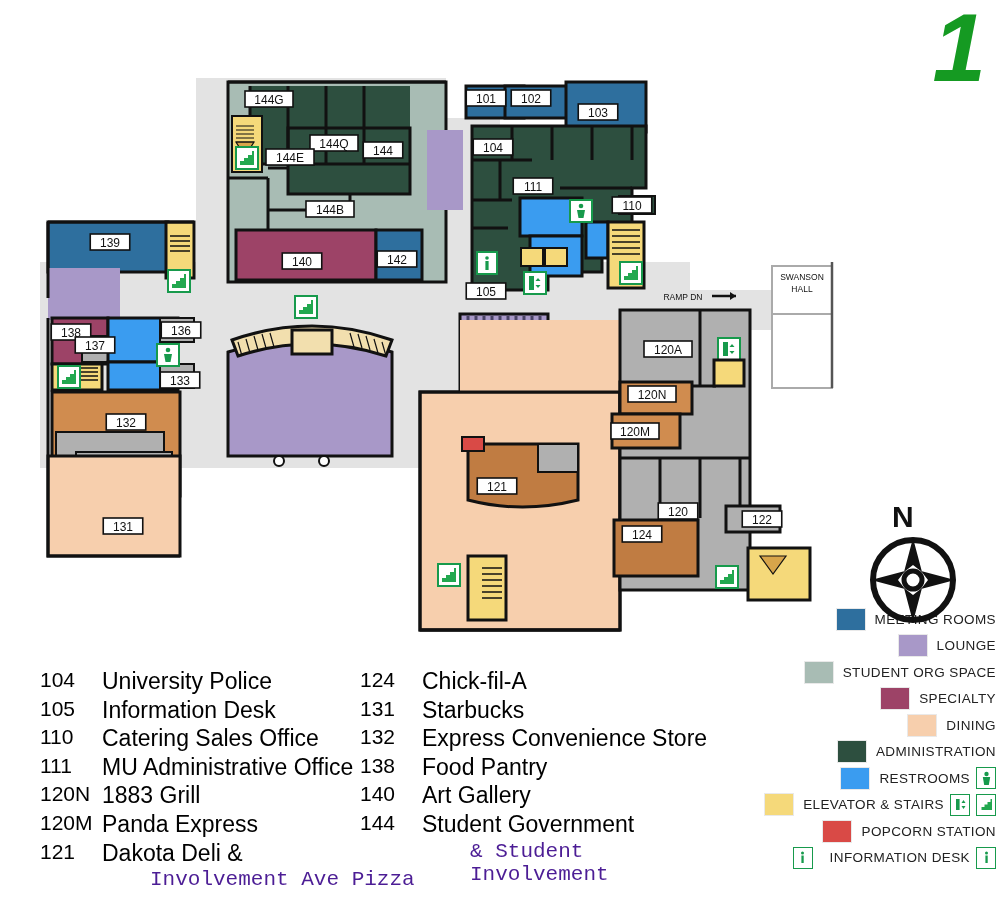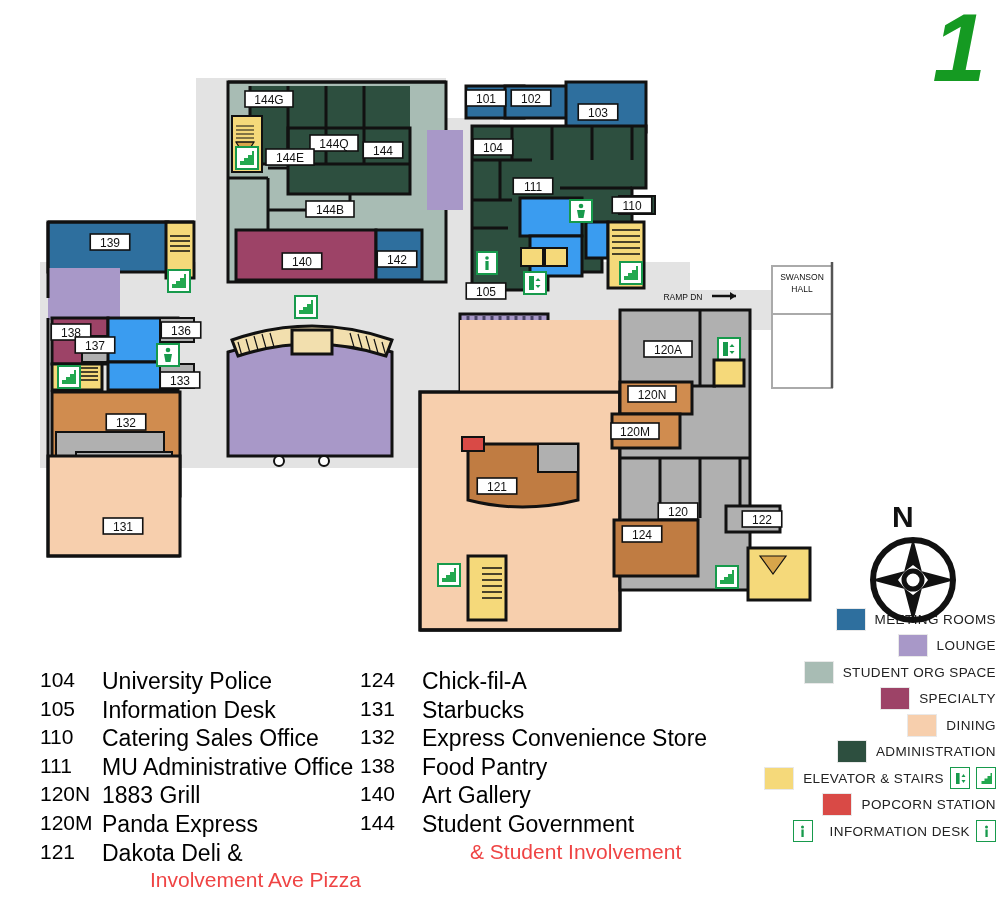--- a/index.html
+++ b/index.html
@@ -15,21 +15,21 @@
   #map svg{display:block;}
 
   
   #directory{position:absolute;left:30px;top:668px;width:670px;}
   .dir-col{position:absolute;top:0;}
   .dir-col.left{left:10px;}
   .dir-col.right{left:330px;}
   .dir-row{display:flex;align-items:flex-start;height:28.6px;}
   .dir-num{width:62px;flex:none;font-size:21px;color:#000;}
   .dir-name{font-size:23px;color:#000;white-space:pre;}
-  .dir-cont{font-size:21px;color:#ef4444;padding-left:62px;height:28.6px;}
+  .dir-cont{font-size:21px;color:#4c1d95;padding-left:62px;height:28.6px;font-family:Liberation Mono, monospace;}
   .dir-cont.indent2{padding-left:110px;}
 
   
   #legend{position:absolute;left:706px;top:606px;width:290px;}
   .leg-row{display:flex;align-items:center;height:26.5px;justify-content:flex-end;}
   .leg-sw{width:28px;height:21px;flex:none;margin-right:9px;border:1px solid #e9e9e9;}
   .leg-label{font-size:13.5px;letter-spacing:0.4px;color:#222;white-space:nowrap;}
   .iconbox{width:18px;height:20px;border:1.6px solid #179a4c;background:#fff;
            display:inline-flex;align-items:center;justify-content:center;vertical-align:middle;}
 
@@ -461,20 +461,30 @@
       <span class="leg-sw" style="background: rgb(157, 67, 103);"></span>
       <span class="leg-label">SPECIALTY</span>
     </div>
     <div class="leg-row">
       <span class="leg-sw" style="background: rgb(247, 207, 173);"></span>
       <span class="leg-label">DINING</span>
     </div>
     <div class="leg-row">
       <span class="leg-sw" style="background: rgb(45, 79, 63);"></span>
       <span class="leg-label">ADMINISTRATION</span>
+    </div>
+    <div class="leg-row">
+      <span class="leg-sw" style="background: rgb(58, 156, 240);"></span>
+      <span class="leg-label">RESTROOMS</span>
+      <span class="iconbox" style="margin-left: 6px;">
+        <svg width="13" height="15" viewBox="0 0 13 15">
+          <circle cx="6.5" cy="3" r="2.2" fill="#179a4c"></circle>
+          <path d="M2.8 6 h7.4 l-1.4 8 h-4.6 z" fill="#179a4c"></path>
+        </svg>
+      </span>
     </div>
     <div class="leg-row">
       <span class="leg-sw" style="background: rgb(245, 217, 122);"></span>
       <span class="leg-label">ELEVATOR &amp; STAIRS</span>
       <span class="iconbox" style="margin-left: 6px;">
         <svg width="13" height="15" viewBox="0 0 13 15">
           <rect x="2" y="2" width="3.6" height="11" fill="#179a4c"></rect>
           <path d="M9.5 3 l2 3 h-4 z" fill="#179a4c"></path>
           <path d="M9.5 12 l2 -3 h-4 z" fill="#179a4c"></path>
         </svg>

